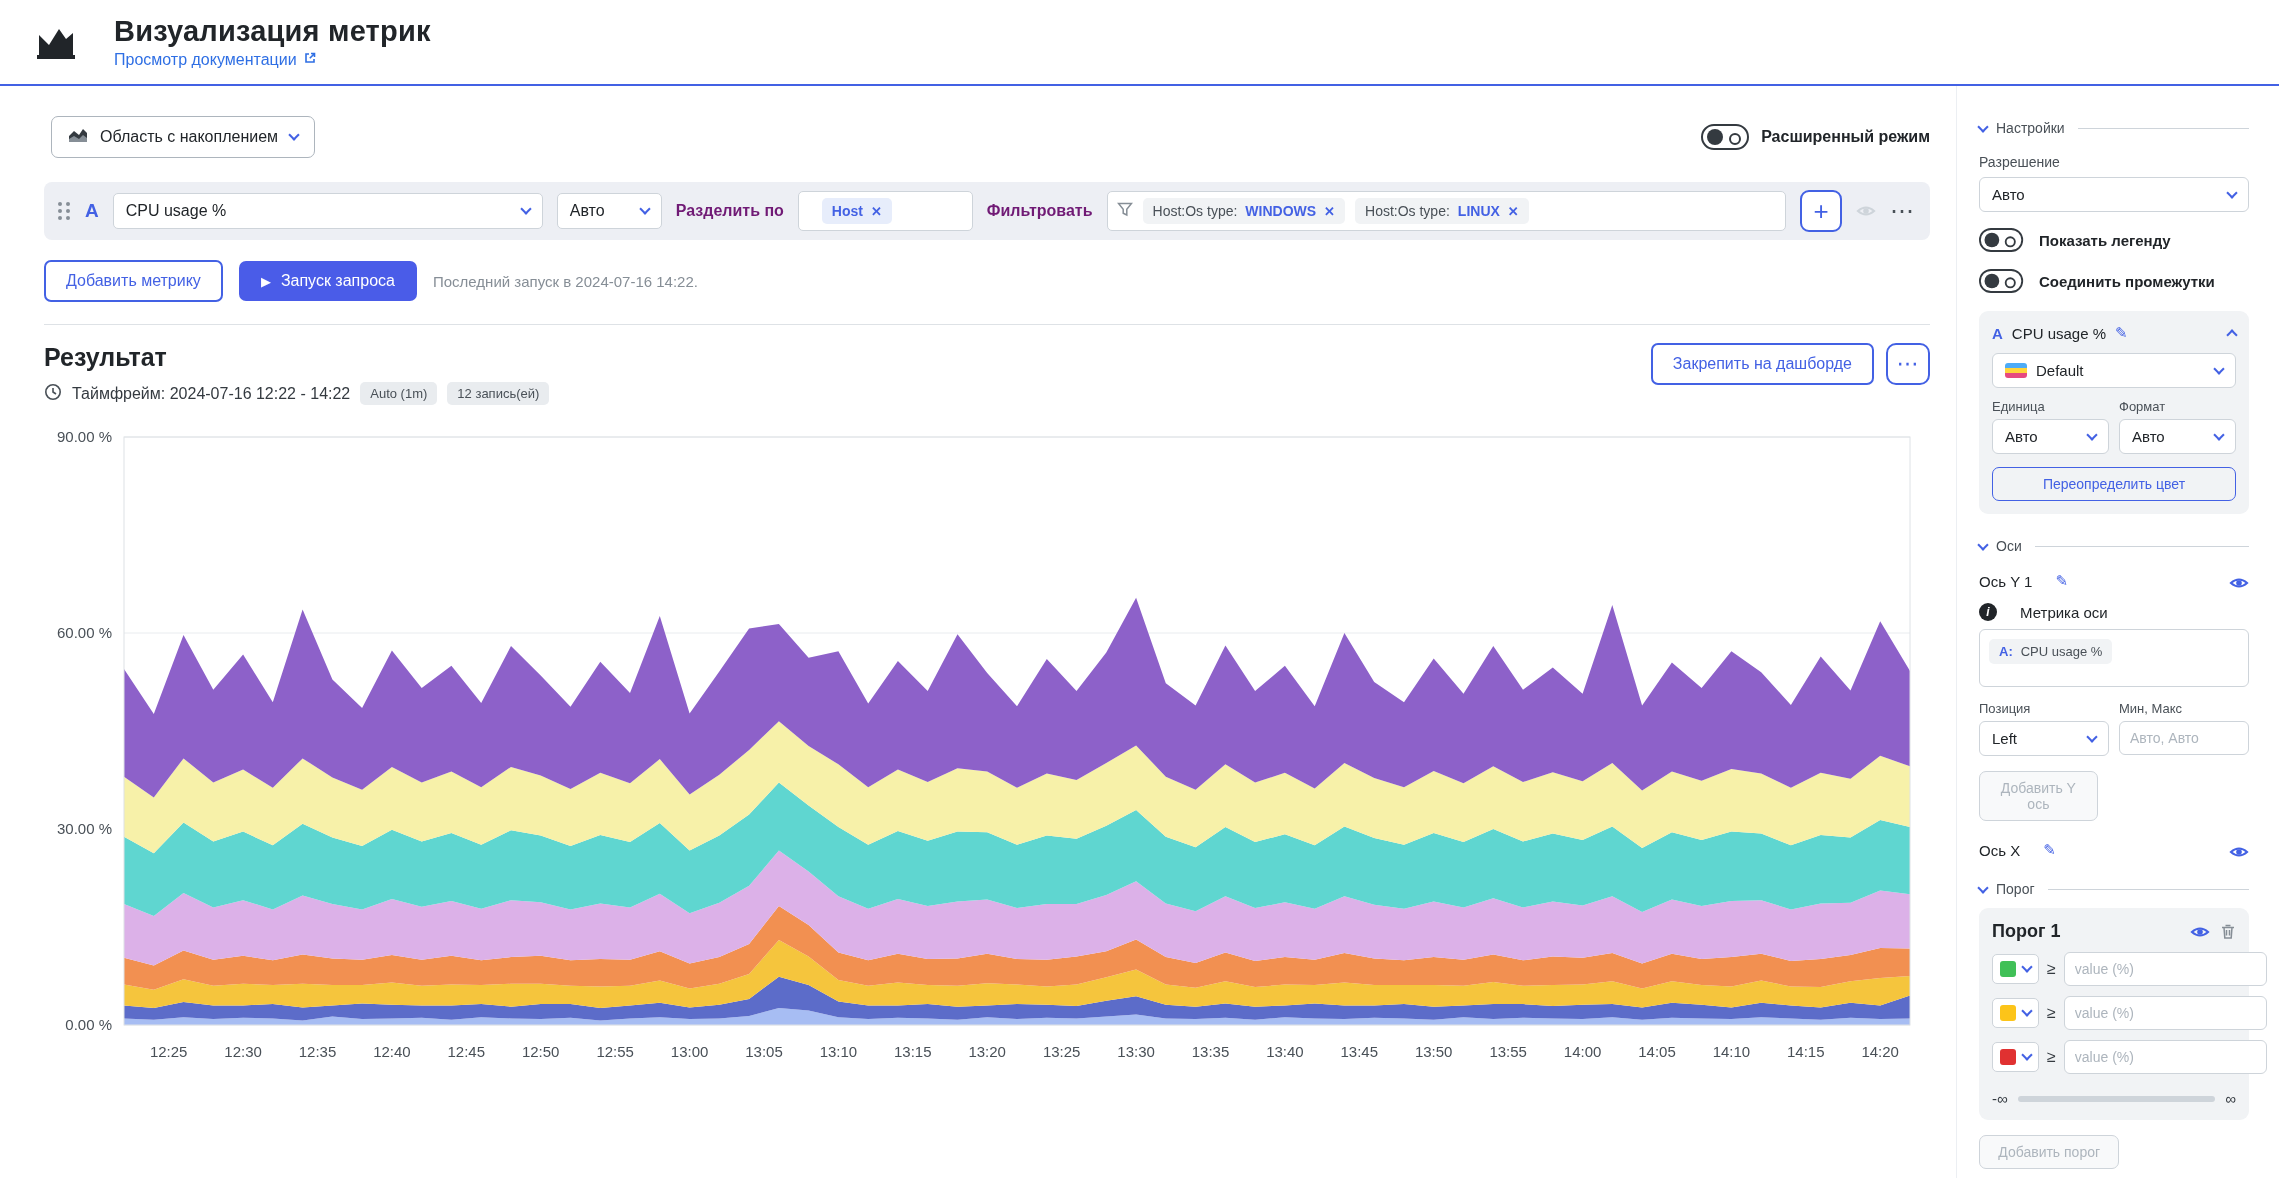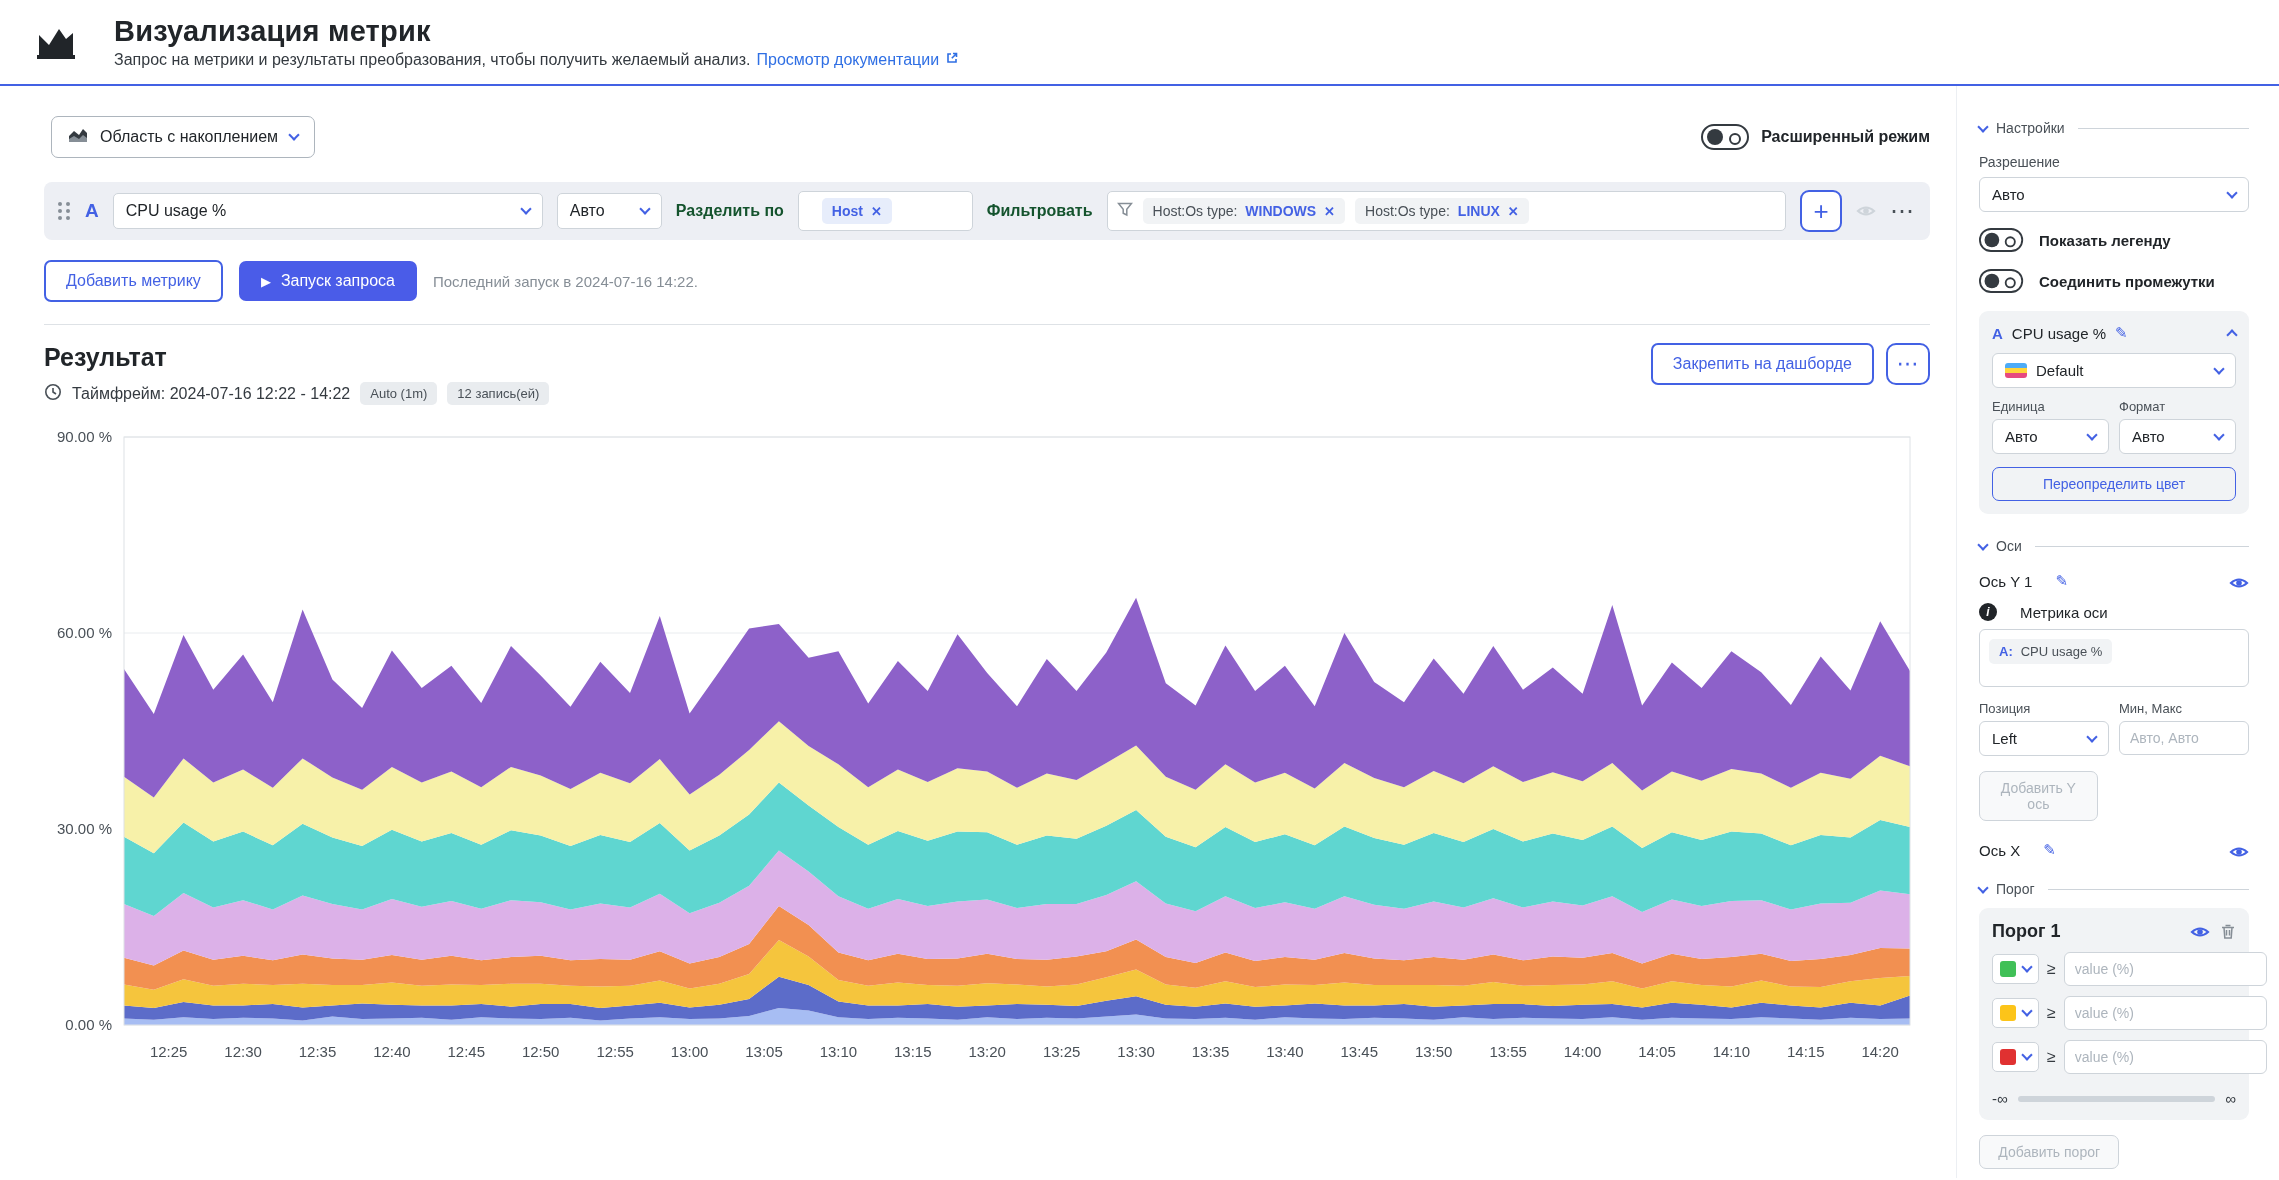--- a/index.html
+++ b/index.html
@@ -30,21 +30,21 @@
   .toggle::after { content:""; position:absolute; right:6px; top:7px; width:8px; height:8px; border-radius:50%; border:2px solid #343a40; }
 
   
   .query-bar { margin-top:24px; background:#edeff4; border-radius:8px; padding:9px 14px; display:flex; align-items:center; gap:14px; height:58px; }
   .drag { display:grid; grid-template-columns:repeat(2,5px); gap:3px; }
   .drag i { width:4px; height:4px; background:#868e96; border-radius:50%; }
   .q-letter { color:#4361e4; font-weight:700; font-size:19px; }
   .field { background:#fff; border:1px solid #ced4da; border-radius:5px; display:flex; align-items:center; padding:8px 12px; gap:10px; font-size:16px; }
   .metric-field { flex:0 0 430px; justify-content:space-between; }
   .agg-field { flex:0 0 105px; justify-content:space-between; }
-  .q-label { font-size:16px; font-weight:700; color:#14532d; white-space:nowrap; }
+  .q-label { font-size:16px; font-weight:700; color:#701a75; white-space:nowrap; }
   .chip { display:inline-flex; align-items:center; gap:8px; background:#f1f3f5; border-radius:5px; padding:5px 10px; font-size:14px; white-space:nowrap; }
   .chip .x { color:#4361e4; font-size:13px; font-weight:700; cursor:pointer; }
   .chip.blue { background:#e7edfb; color:#4361e4; font-weight:600; }
   .chip .k { color:#495057; } .chip .v { color:#4361e4; font-weight:600; }
   .split-field { flex:0 0 175px; padding:6px 23px; }
   .filter-field { flex:1; padding:6px 9px; gap:10px; }
   .plus-btn { width:42px; height:42px; border:2px solid #4361e4; border-radius:9px; background:#fff; color:#4361e4; font-size:26px; line-height:1; display:flex; align-items:center; justify-content:center; cursor:pointer; }
   .q-eye { color:#ced4da; display:flex; }
   .q-more { color:#495057; font-size:24px; letter-spacing:2px; cursor:pointer; }
 
@@ -117,21 +117,20 @@
   <header class="app-header">
     <div class="logo">
       <svg width="46" height="46" viewBox="0 0 46 46">
           <path d="M6 38 L6 16 L16 26 L26 10 L33 20 L40 14 L40 38 Z" fill="#212529"></path>
           <rect x="4" y="36" width="38" height="4" fill="#212529"></rect>
         </svg>
     </div>
     <div>
       <h1>Визуализация метрик</h1>
       <p class="subtitle">
-        <span>Запрос на метрики и результаты преобразования, чтобы получить желаемый анализ.</span>
         <a>Просмотр документации</a>
         <span class="ext-icon">
           <svg width="14" height="14" viewBox="0 0 14 14">
               <path d="M6 3 H3 v8 h8 V8" fill="none" stroke="#2f6fe4" stroke-width="1.6"></path>
               <path d="M8 2.5 h3.5 V6 M11.3 2.7 L6.8 7.2" fill="none" stroke="#2f6fe4" stroke-width="1.6"></path>
             </svg>
         </span>
       </p>
     </div>
   </header>

